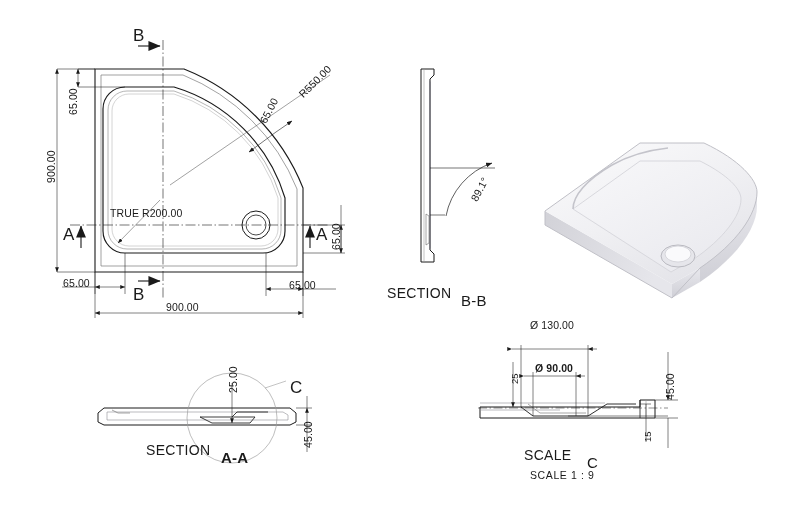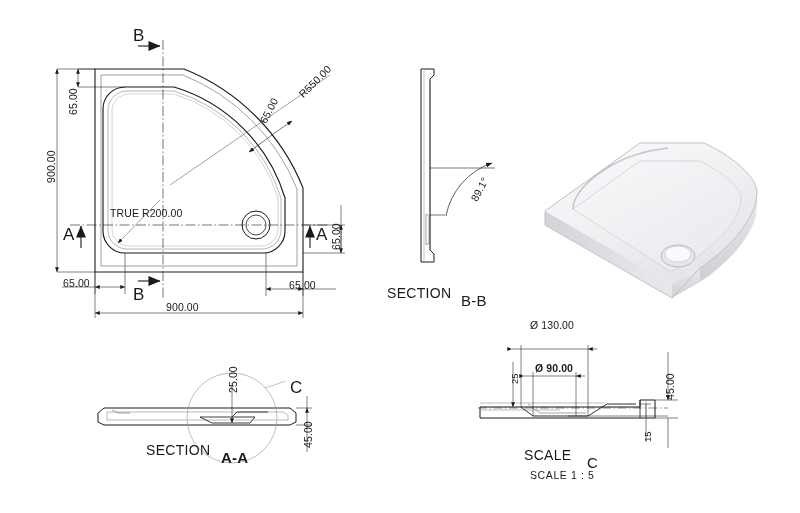--- a/index.html
+++ b/index.html
@@ -354,15 +354,15 @@
   <div class="lbl dim-sm rot90" style="left:510px; top:384px;">25</div>
 
   <div class="lbl dim rot90" style="left:665px; top:400px;">45.00</div>
 
   <div class="lbl dim-sm rot90" style="left:643px; top:442px;">15</div>
 
   <div class="lbl viewtitle" style="left:524px; top:448px;">SCALE</div>
 
   <div class="lbl viewtitle-sub" style="left:587px; top:455px;">C</div>
 
-  <div class="lbl scaletxt" style="left:530px; top:470px;">SCALE 1 : 5</div>
+  <div class="lbl scaletxt" style="left:530px; top:470px;">SCALE 1 : 9</div>
 
 </div>
 
 </body></html>

